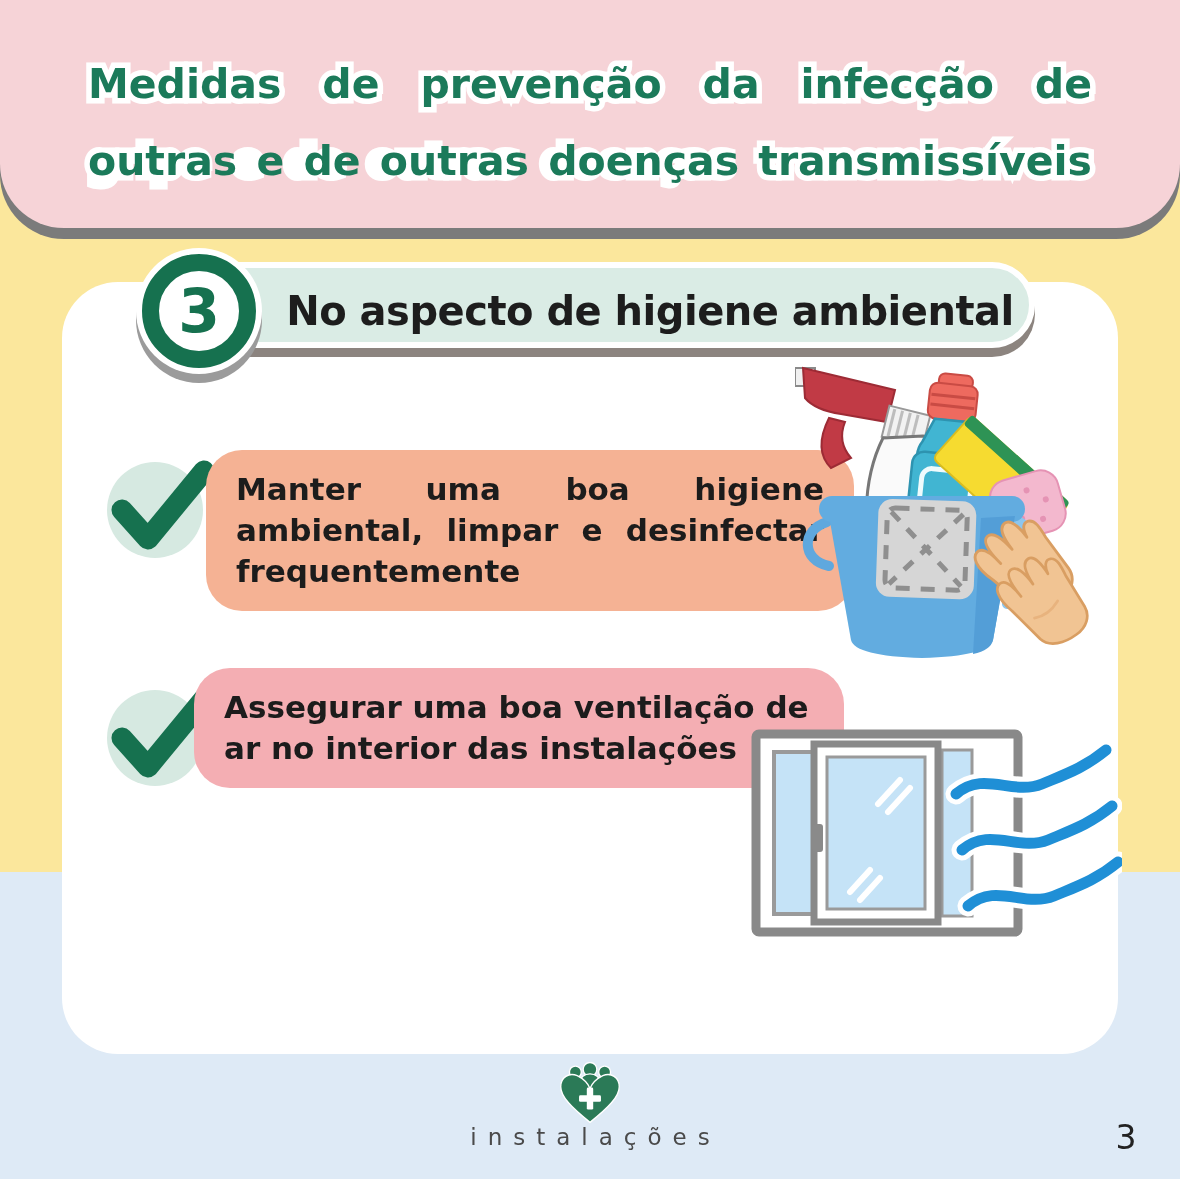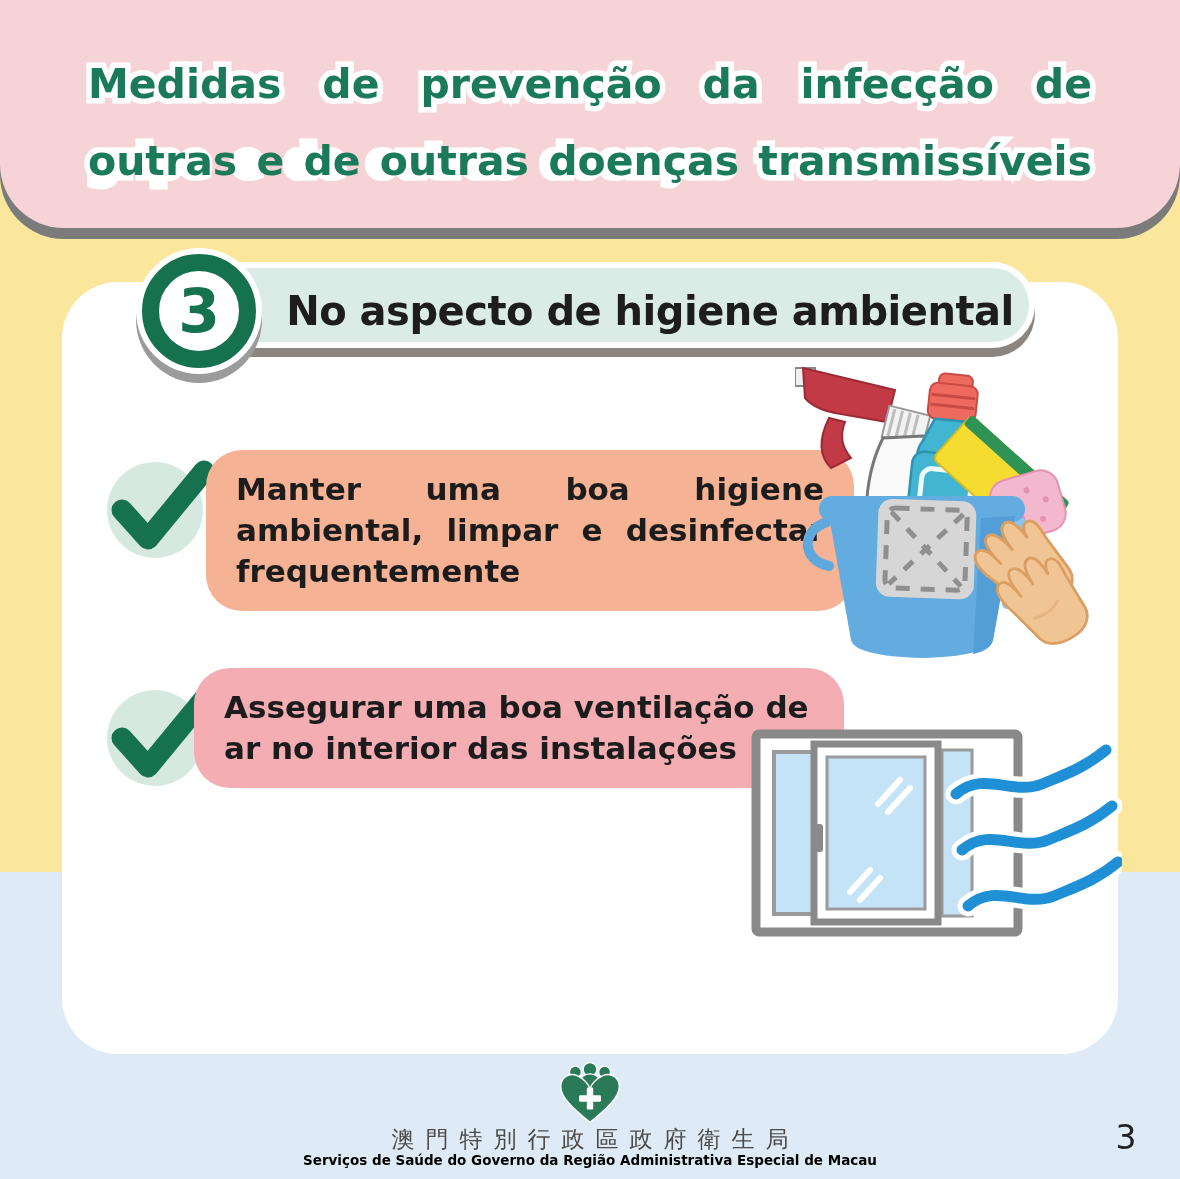--- a/index.html
+++ b/index.html
@@ -226,16 +226,15 @@
       <circle cx="56" cy="11" r="6.5" fill="#2B7A57" stroke="#fff" stroke-width="1.5"></circle>
       <circle cx="40" cy="8" r="7.5" fill="#2B7A57" stroke="#fff" stroke-width="1.5"></circle>
       <ellipse cx="24" cy="24" rx="10" ry="8" fill="#2B7A57" stroke="#fff" stroke-width="1.5"></ellipse>
       <ellipse cx="56" cy="24" rx="10" ry="8" fill="#2B7A57" stroke="#fff" stroke-width="1.5"></ellipse>
       <ellipse cx="40" cy="22" rx="11" ry="9" fill="#2B7A57" stroke="#fff" stroke-width="1.5"></ellipse>
       <path d="M40,66 C20,50 8,38 8,27 C8,17 17,11 26,15 C32,18 38,24 40,29 C42,24 48,18 54,15 C63,11 72,17 72,27 C72,38 60,50 40,66 Z" fill="#2B7A57" stroke="#fff" stroke-width="1.5"></path>
       <rect x="36.5" y="28" width="7" height="24" rx="1.5" fill="#fff"></rect>
       <rect x="28" y="36.5" width="24" height="7" rx="1.5" fill="#fff"></rect>
     </svg>
   </div>
-  <div class="org-zh">澳門特別行政區政府衛生局</div>
-  <div class="org-pt">Serviços de Saúde do Governo da Região Administrativa Especial de Macau</div>
+  <div class="org-zh">instalações</div>
   <div class="page-num">3</div>
 </div>
 
 </body></html>

